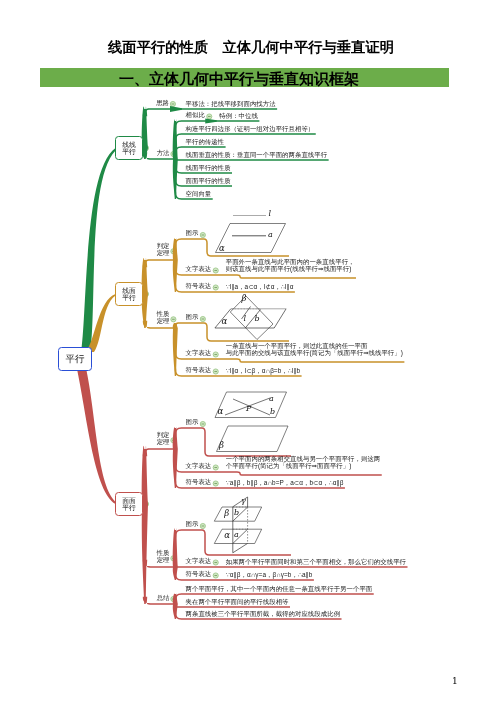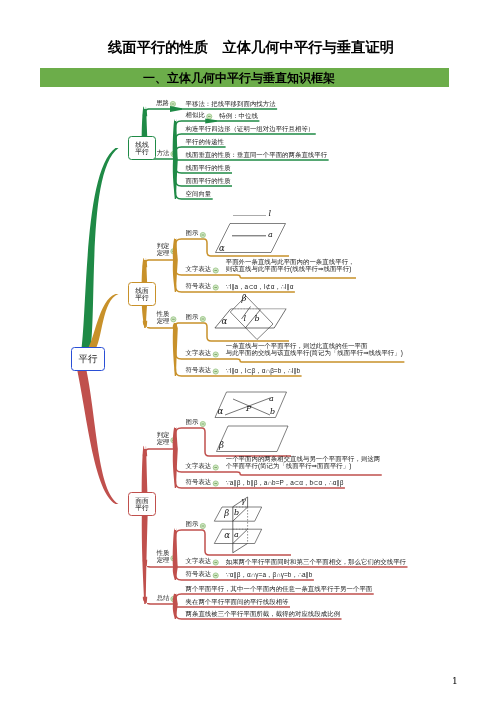--- a/index.html
+++ b/index.html
@@ -4,28 +4,28 @@
 <style>
   html,body{margin:0;padding:0;}
   body{width:502px;height:711px;background:#fff;
        font-family:"Liberation Sans","DejaVu Sans",sans-serif;
        overflow:hidden;position:relative;}
   #title{position:absolute;left:0;top:38px;width:502px;text-align:center;
          font-size:14.3px;font-weight:bold;color:#000;
          font-family:"DejaVu Serif",serif;}
   #section-bar{position:absolute;left:40px;top:68px;width:409px;height:19px;background:#6cad4a;}
   #section-bar span{display:block;text-align:center;padding-right:11px;line-height:21px;
-                    font-size:12px;font-weight:bold;color:#000;}
+                    font-size:15px;font-weight:bold;color:#000;}
   #pageno{position:absolute;left:452px;top:676px;font-size:9px;color:#000;
           font-family:"DejaVu Serif",serif;}
   svg#wires{position:absolute;left:0;top:0;width:502px;height:711px;}
   #nodes{position:absolute;left:0;top:0;width:502px;height:711px;}
   .nodebox{position:absolute;background:#fff;border-radius:3.5px;box-sizing:border-box;
            display:flex;align-items:center;justify-content:center;
-           text-align:center;color:#171717;margin-left:13px;}
+           text-align:center;color:#171717;}
   .nodebox b{display:block;font-weight:normal;line-height:1.08;}
   .lbl{position:absolute;white-space:nowrap;color:#171717;line-height:1.05;font-size:6.4px;letter-spacing:0.05px;}
   .row{position:absolute;white-space:pre;color:#171717;line-height:1.12;font-size:6.4px;letter-spacing:0.05px;}
 </style>
 </head>
 <body>
 
 <div id="title">线面平行的性质　立体几何中平行与垂直证明</div>
 <div id="section-bar">
     <span>一、立体几何中平行与垂直知识框架</span>

